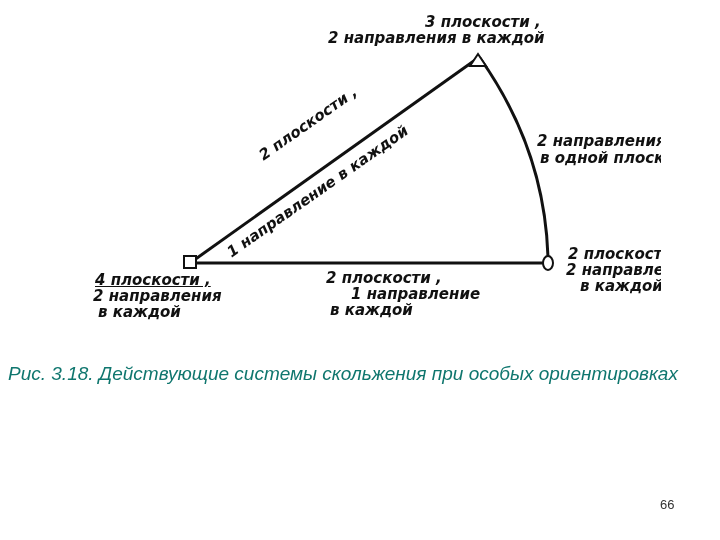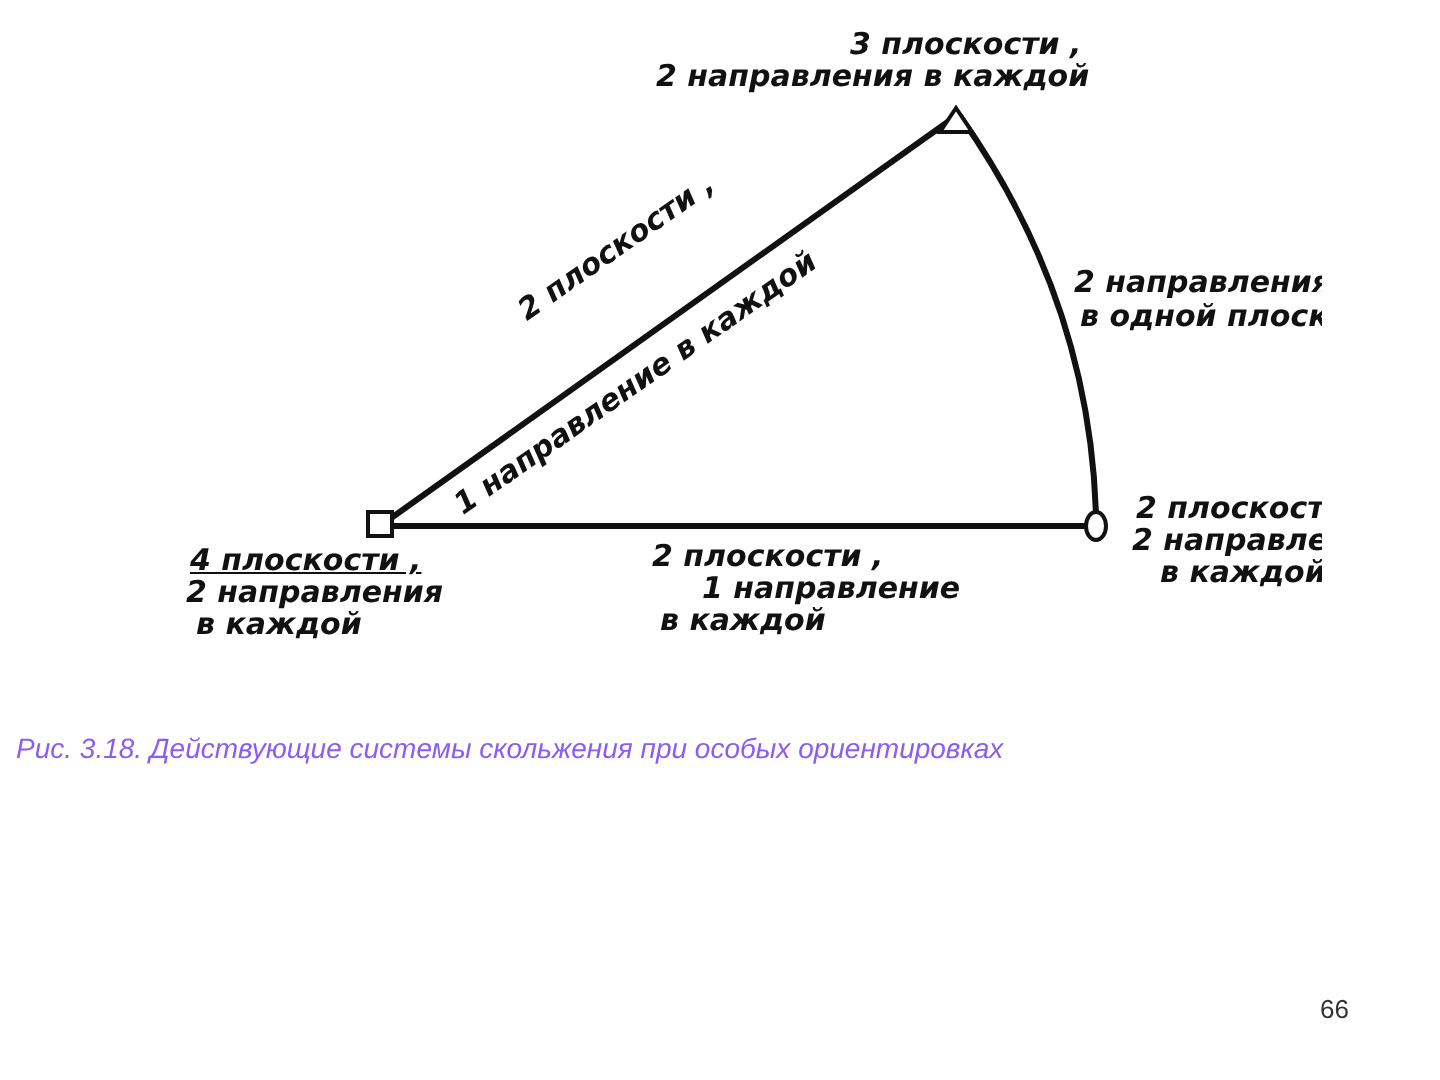--- a/index.html
+++ b/index.html
@@ -2,21 +2,21 @@
 <html><head>
 <meta charset="utf-8">
 <style>
   html, body { margin:0; padding:0; }
   body { width:720px; height:540px; background:#ffffff; position:relative; overflow:hidden;
          font-family:"Liberation Sans", sans-serif; }
   #diagram { position:absolute; left:0; top:0; width:720px; height:540px; }
   .lbl { position:absolute; font-family:"DejaVu Sans", sans-serif; font-style:italic; font-weight:bold;
          font-size:15px; line-height:16px; color:#111; white-space:pre; }
   .caption { position:absolute; left:8px; top:362px; width:680px; font-family:"Liberation Sans", sans-serif;
-             font-style:italic; font-size:14px; line-height:24px; color:#8b5cf6; }
+             font-style:italic; font-size:19px; line-height:24px; color:#0f766e; }
   .page-num { position:absolute; left:660px; top:497px; font-family:"Liberation Sans", sans-serif;
               font-size:13px; color:#333; }
   .clip-right { overflow:hidden; }
 </style>
 </head>
 <body>
 
 <svg id="diagram" viewBox="0 0 720 540">
   <line x1="190" y1="263" x2="478" y2="58" stroke="#111" stroke-width="3"></line>
   <line x1="194" y1="263" x2="548" y2="263" stroke="#111" stroke-width="3"></line>

